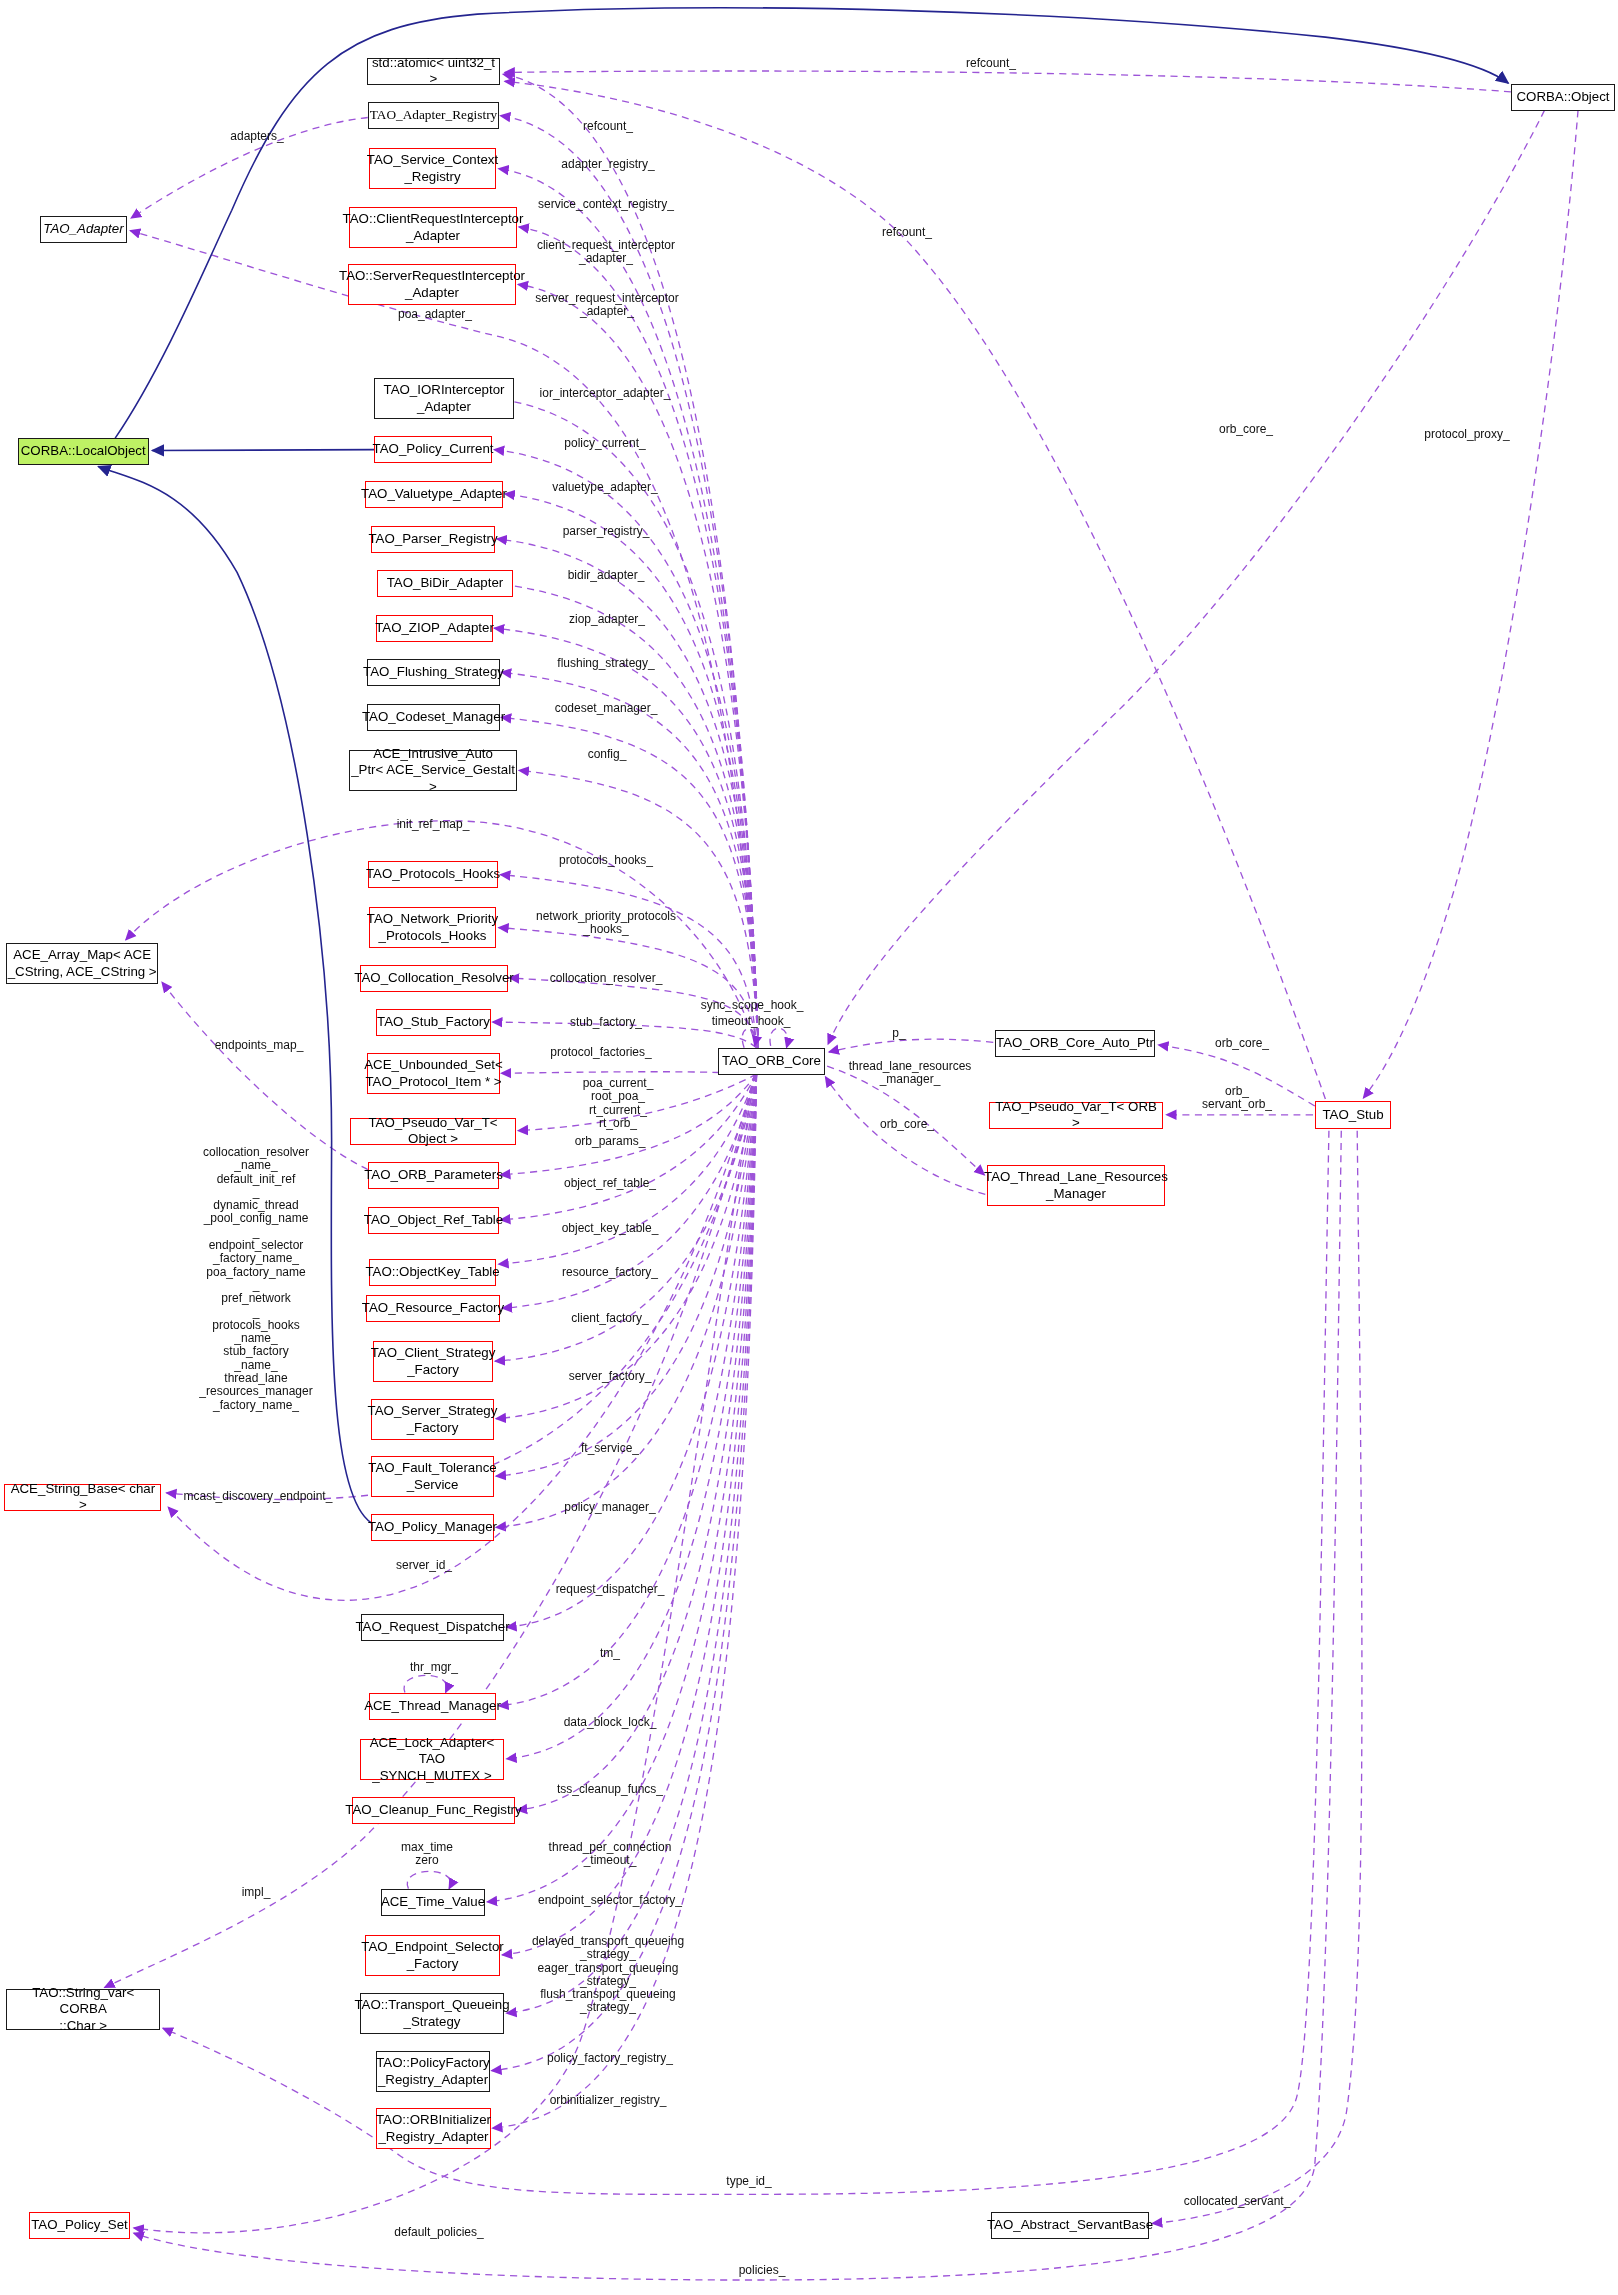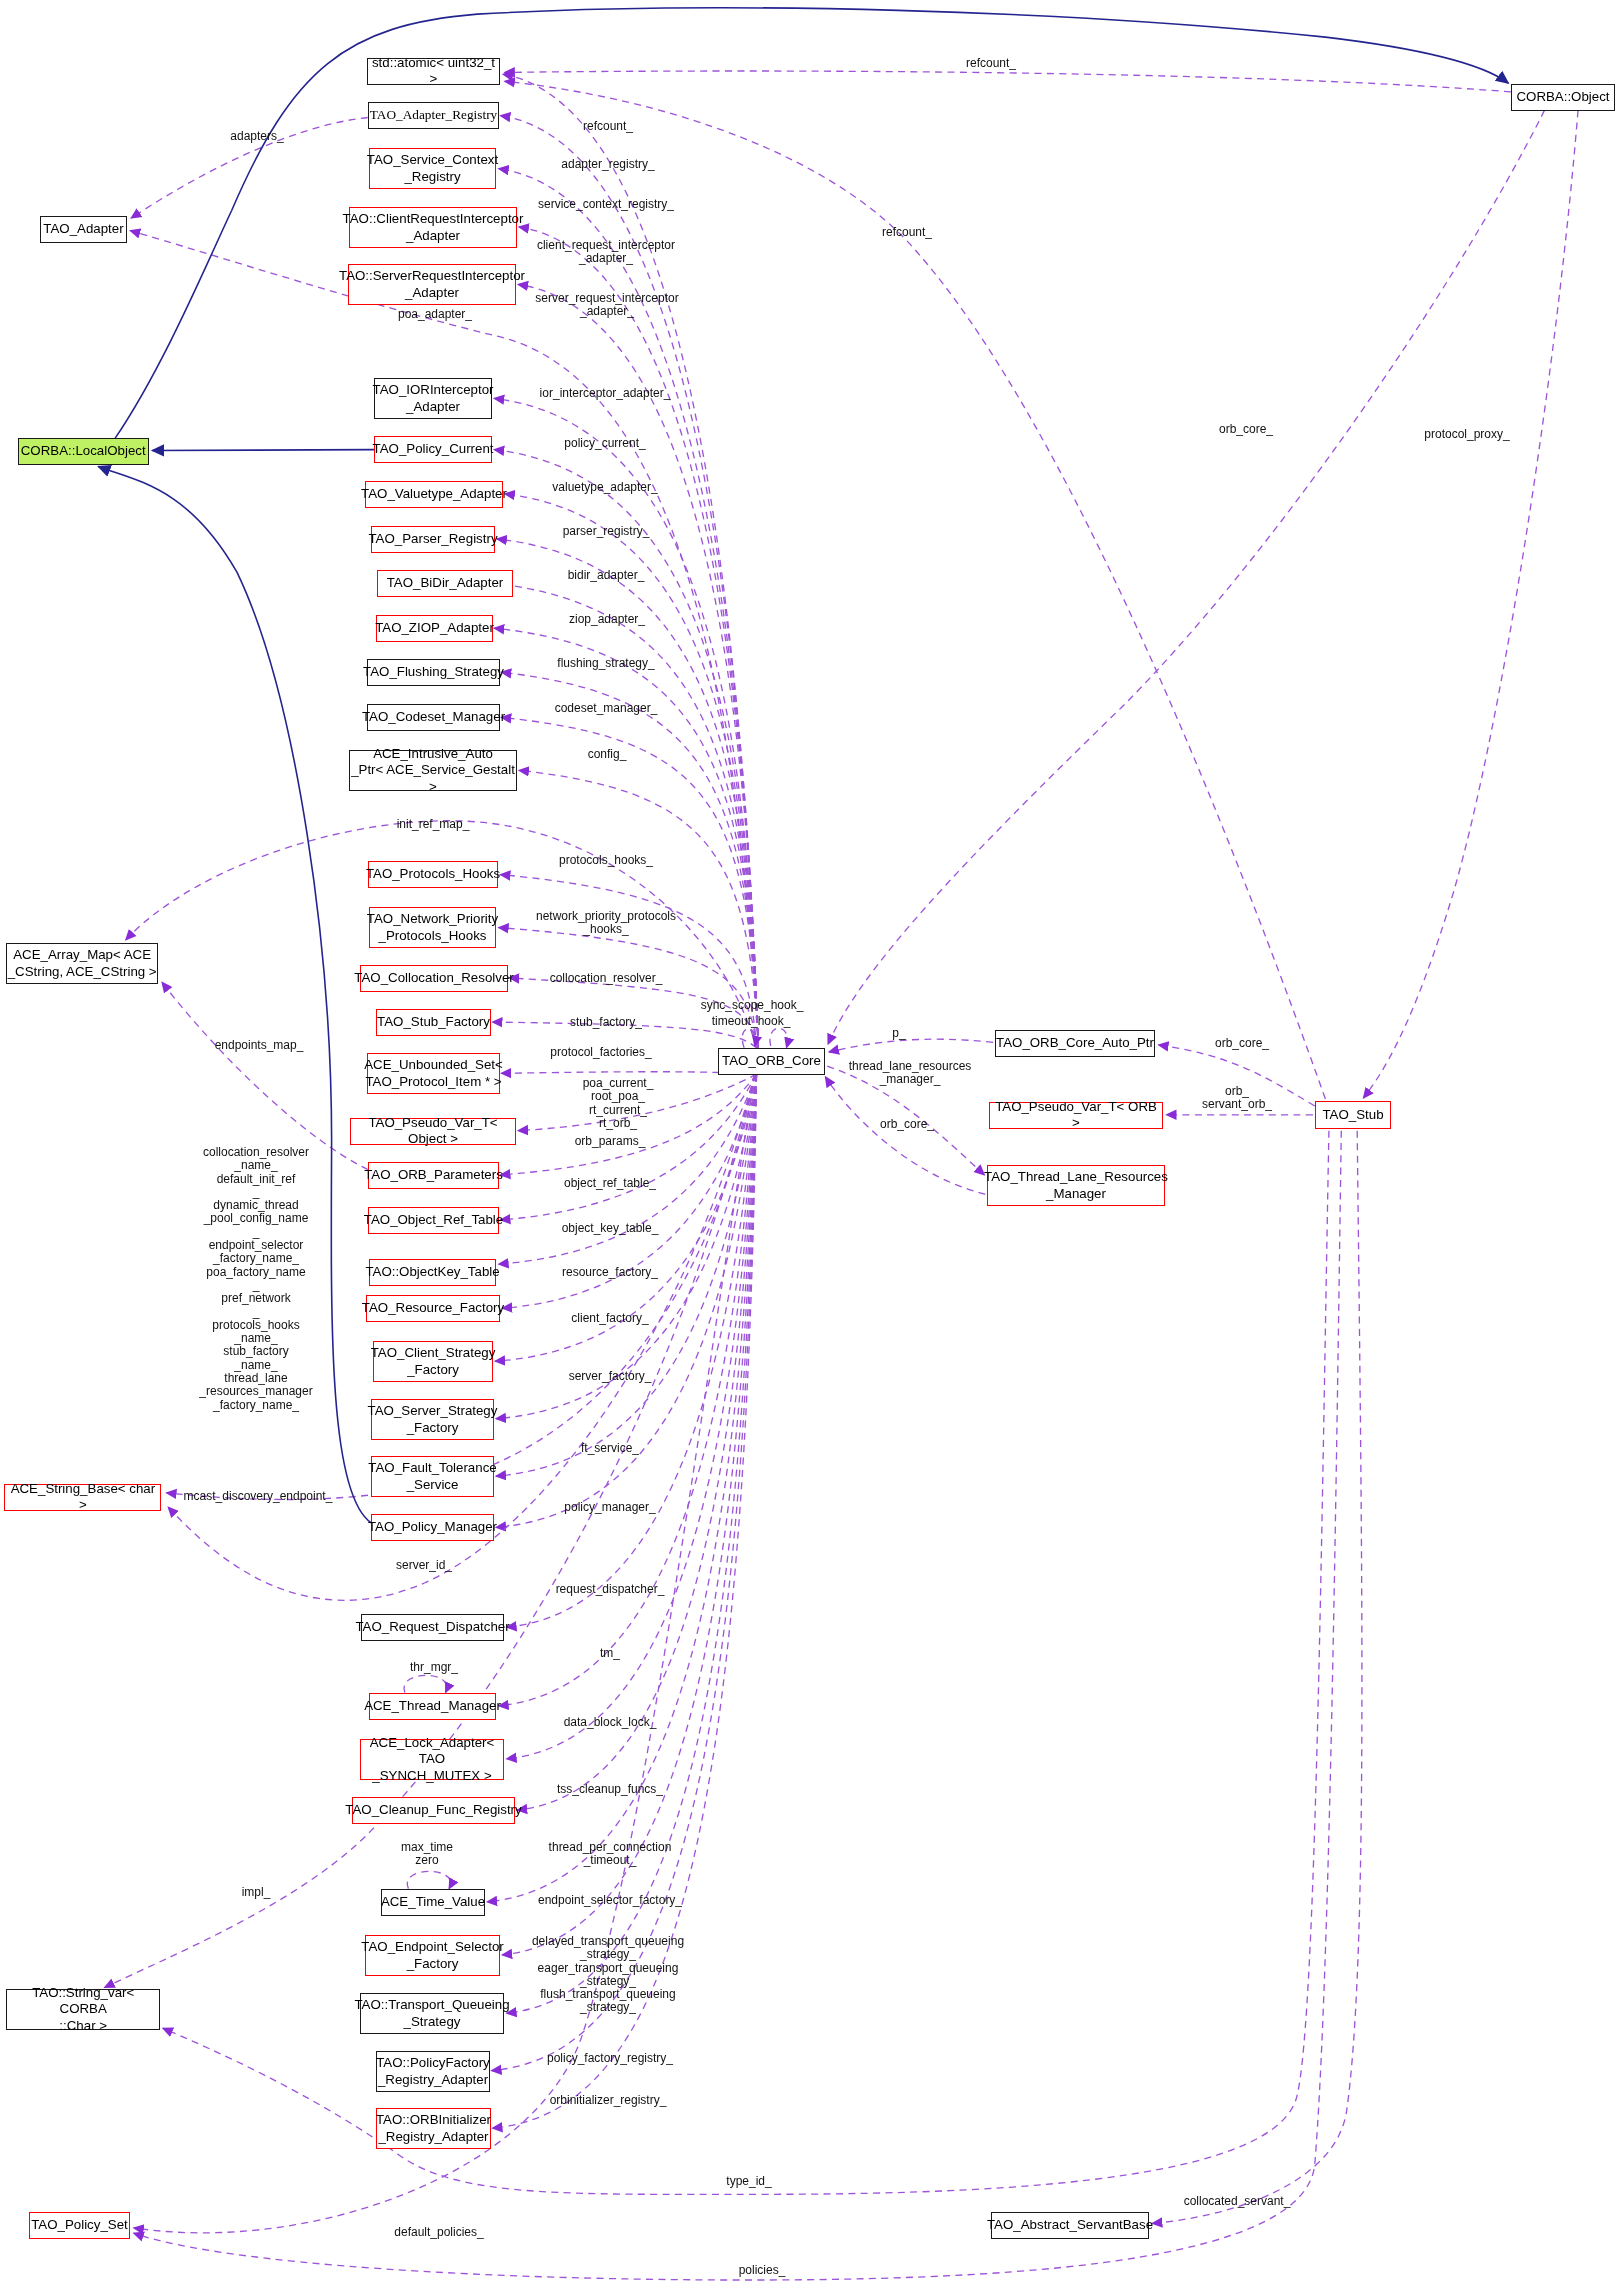--- a/index.html
+++ b/index.html
@@ -99,21 +99,21 @@
     </svg>
   <div>
       <div class="node black" style="left: 367px; top: 58px; width: 133px; height: 26.5px;">std::atomic&lt; uint32_t &gt;</div>
       <div class="node black" style="left: 368px; top: 102px; width: 131px; height: 26.5px; font-family: Liberation Serif, serif;">TAO_Adapter_Registry</div>
       <div class="node red" style="left: 369px; top: 148px; width: 127px; height: 41px;">TAO_Service_Context
 _Registry</div>
       <div class="node red" style="left: 349px; top: 207px; width: 168px; height: 41px;">TAO::ClientRequestInterceptor
 _Adapter</div>
       <div class="node red" style="left: 348px; top: 264px; width: 168px; height: 41px;">TAO::ServerRequestInterceptor
 _Adapter</div>
-      <div class="node black" style="left: 374px; top: 378px; width: 118px; height: 41px;">TAO_IORInterceptor
+      <div class="node black" style="left: 374px; top: 378px; width: 140px; height: 41px;">TAO_IORInterceptor
 _Adapter</div>
       <div class="node red" style="left: 374px; top: 436px; width: 118px; height: 26.5px;">TAO_Policy_Current</div>
       <div class="node red" style="left: 365px; top: 481px; width: 138px; height: 26.5px;">TAO_Valuetype_Adapter</div>
       <div class="node red" style="left: 371px; top: 526px; width: 124px; height: 26.5px;">TAO_Parser_Registry</div>
       <div class="node red" style="left: 377px; top: 570px; width: 136px; height: 26.5px;">TAO_BiDir_Adapter</div>
       <div class="node red" style="left: 376px; top: 615px; width: 117px; height: 26.5px;">TAO_ZIOP_Adapter</div>
       <div class="node black" style="left: 367px; top: 659px; width: 133px; height: 26.5px;">TAO_Flushing_Strategy</div>
       <div class="node black" style="left: 367px; top: 704px; width: 133px; height: 26.5px;">TAO_Codeset_Manager</div>
       <div class="node black" style="left: 349px; top: 750px; width: 168px; height: 41px;">ACE_Intrusive_Auto
 _Ptr&lt; ACE_Service_Gestalt &gt;</div>
@@ -143,21 +143,21 @@
       <div class="node red" style="left: 352px; top: 1797px; width: 163px; height: 26.5px;">TAO_Cleanup_Func_Registry</div>
       <div class="node black" style="left: 381px; top: 1889px; width: 104px; height: 26.5px;">ACE_Time_Value</div>
       <div class="node red" style="left: 365px; top: 1935px; width: 135px; height: 41px;">TAO_Endpoint_Selector
 _Factory</div>
       <div class="node black" style="left: 360px; top: 1993px; width: 144px; height: 41px;">TAO::Transport_Queueing
 _Strategy</div>
       <div class="node black" style="left: 376px; top: 2051px; width: 114px; height: 41px;">TAO::PolicyFactory
 _Registry_Adapter</div>
       <div class="node red" style="left: 376px; top: 2108px; width: 115px; height: 41px;">TAO::ORBInitializer
 _Registry_Adapter</div>
-      <div class="node black" style="left: 40px; top: 216px; width: 87px; height: 26.5px;">TAO_Adapter</div>
+      <div class="node black" style="left: 40px; top: 216px; width: 87px; height: 26.5px; font-style: italic;">TAO_Adapter</div>
       <div class="node black gray" style="left: 17.7px; top: 438px; width: 131px; height: 26.5px;">CORBA::LocalObject</div>
       <div class="node black" style="left: 6.2px; top: 943px; width: 152px; height: 41px;">ACE_Array_Map&lt; ACE
 _CString, ACE_CString &gt;</div>
       <div class="node red" style="left: 4.4px; top: 1484px; width: 157px; height: 26.5px;">ACE_String_Base&lt; char &gt;</div>
       <div class="node black" style="left: 6.2px; top: 1989px; width: 154px; height: 41px;">TAO::String_var&lt; CORBA
 ::Char &gt;</div>
       <div class="node red" style="left: 29px; top: 2212px; width: 101px; height: 26.5px;">TAO_Policy_Set</div>
       <div class="node black" style="left: 1511px; top: 84px; width: 104px; height: 26.5px;">CORBA::Object</div>
       <div class="node black" style="left: 718px; top: 1048px; width: 107px; height: 26.5px;">TAO_ORB_Core</div>
       <div class="node black" style="left: 995px; top: 1030px; width: 160px; height: 26.5px;">TAO_ORB_Core_Auto_Ptr</div>

